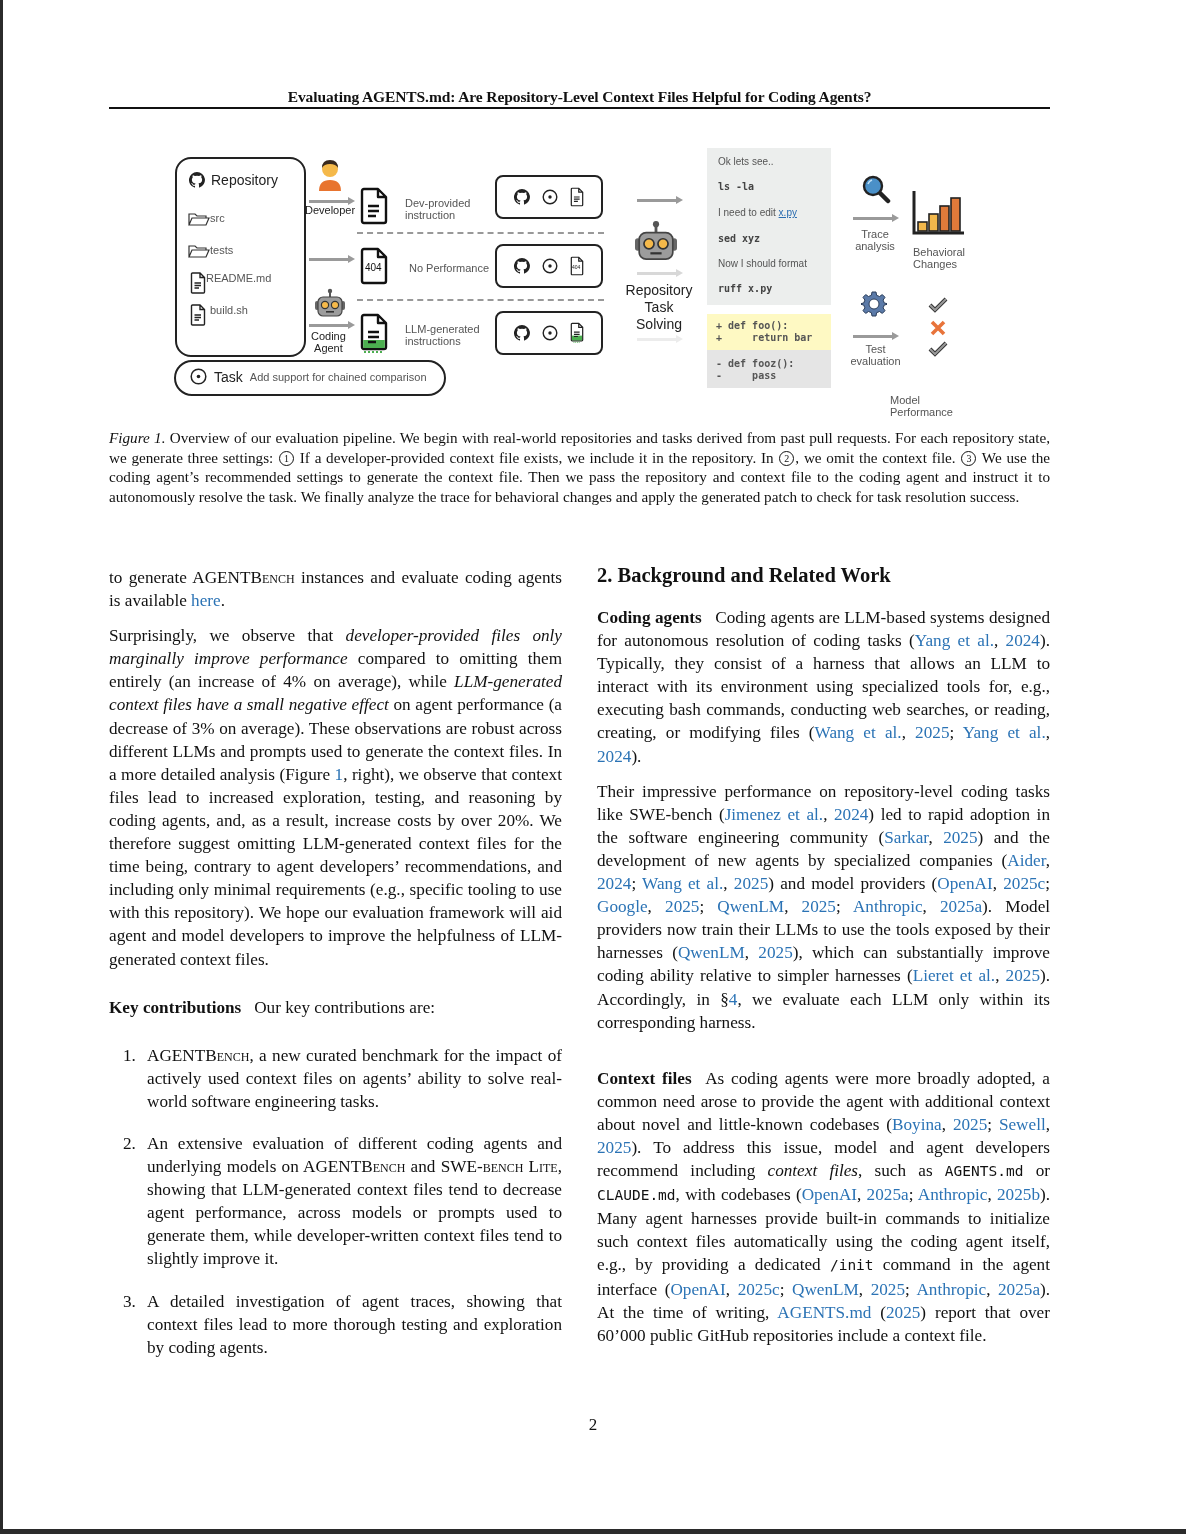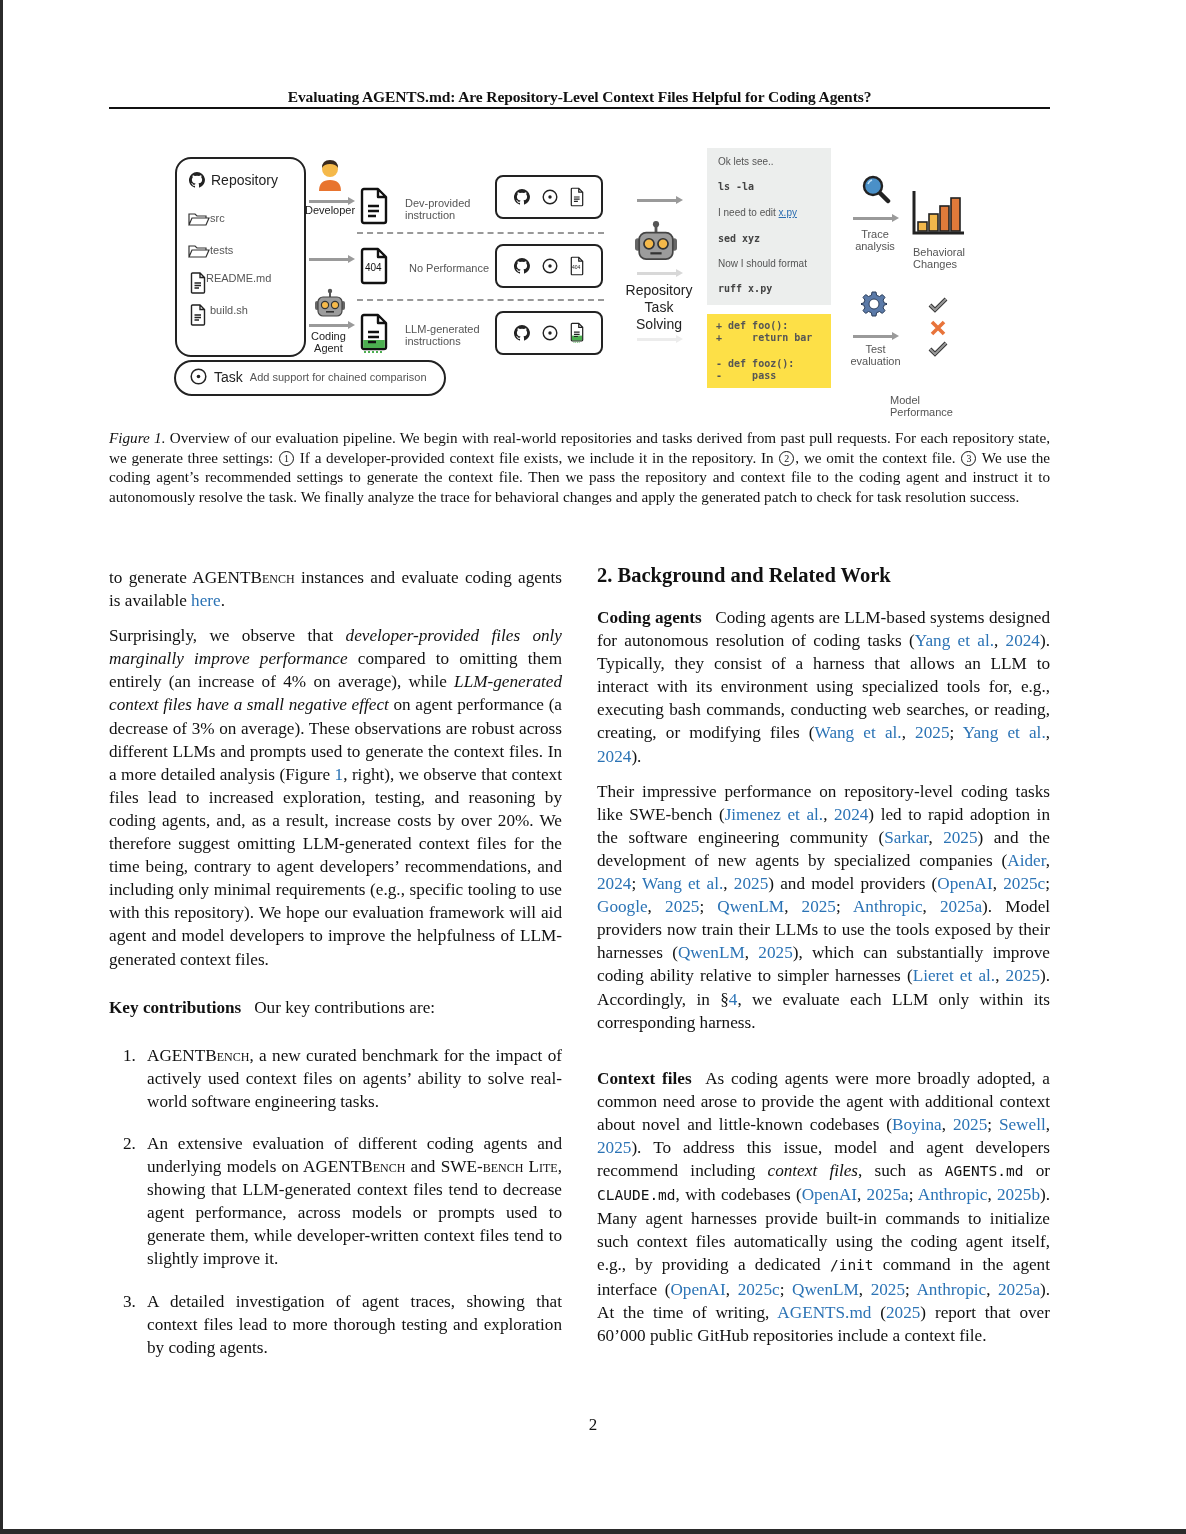--- a/index.html
+++ b/index.html
@@ -29,22 +29,22 @@
   .arrow.light { background: #d8d8d8; }
   .arrow.light::after { border-left-color: #d8d8d8; }
   .arrow.lighter { background: #ececec; }
   .arrow.lighter::after { border-left-color: #ececec; }
   .dash { height: 0; border-top: 2px dashed #999; }
   .mini-box { width: 104px; height: 40px; border: 2px solid #222; border-radius: 8px; display:flex; align-items:center; justify-content:center; gap: 12px; }
   .trace { left: 707px; top: 148px; width: 124px; height: 157px; background: #eceeed; }
   .trace-line { position: absolute; left: 11px; font-size: 10px; color: #555; }
   .trace-line.mono { font-family: "DejaVu Sans Mono", "Liberation Mono", monospace; font-size: 10px; font-weight: bold; color: #444; }
   .trace-link { color: #2a6cb0; text-decoration: underline; }
-  .diff-add { left: 707px; top: 314px; width: 124px; height: 36px; background: #fde047; }
-  .diff-del { left: 707px; top: 350px; width: 124px; height: 38px; background: #fde047; }
+  .diff-add { left: 707px; top: 314px; width: 124px; height: 36px; background: #fef9c3; }
+  .diff-del { left: 707px; top: 350px; width: 124px; height: 38px; background: #e5e5e5; }
   .diff-line { position: absolute; left: 9px; font-family: "DejaVu Sans Mono", "Liberation Mono", monospace; font-size: 10px; font-weight: bold; color: #555; white-space: pre; line-height: 12px; }
   .auto-lbl { left: 612px; top: 282px; width: 94px; text-align: center; font-size: 14px; color: #222; line-height: 17px; }
 
   
   .caption { position: absolute; left: 109px; top: 428px; width: 941px; font-size: 15.2px; line-height: 19.5px; text-align: justify; }
   .caption i { }
   .circ { display:inline-block; width: 13px; height: 13px; border: 1px solid #111; border-radius: 50%; font-size: 10px; line-height: 13px; text-align: center; vertical-align: 1px; margin: 0 1px; }
 
   
   .col { position: absolute; font-size: 17.2px; line-height: 23.1px; text-align: justify; hyphens: manual; }

